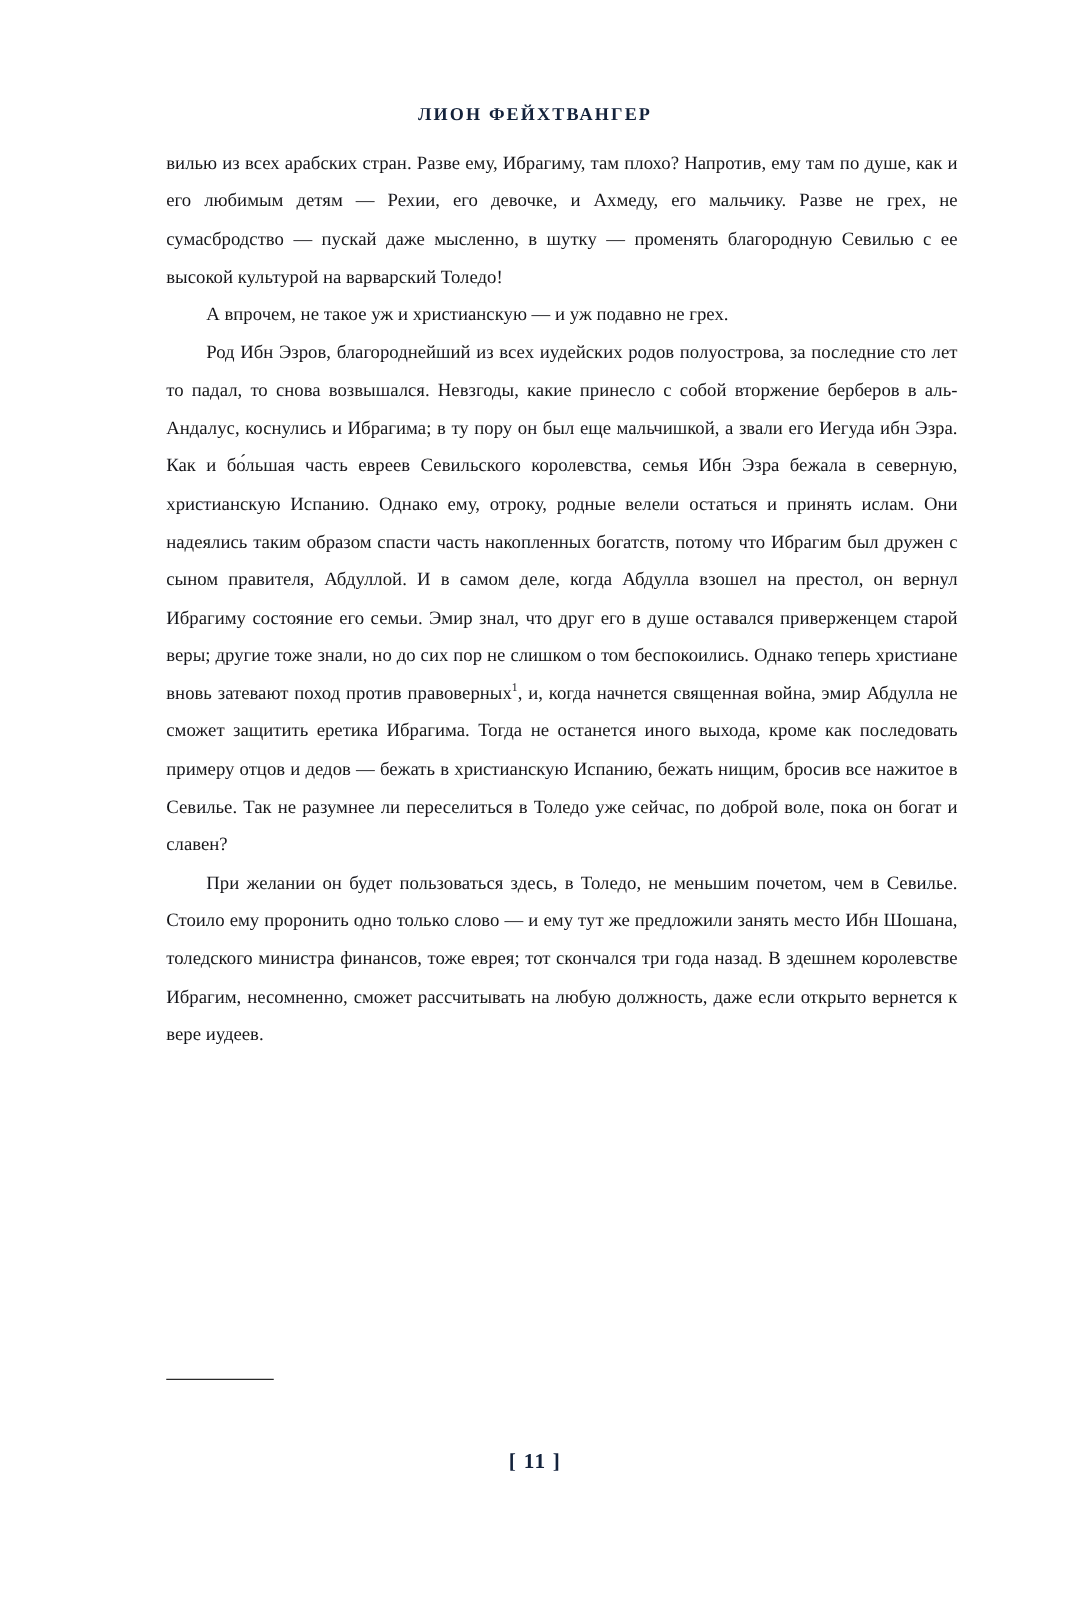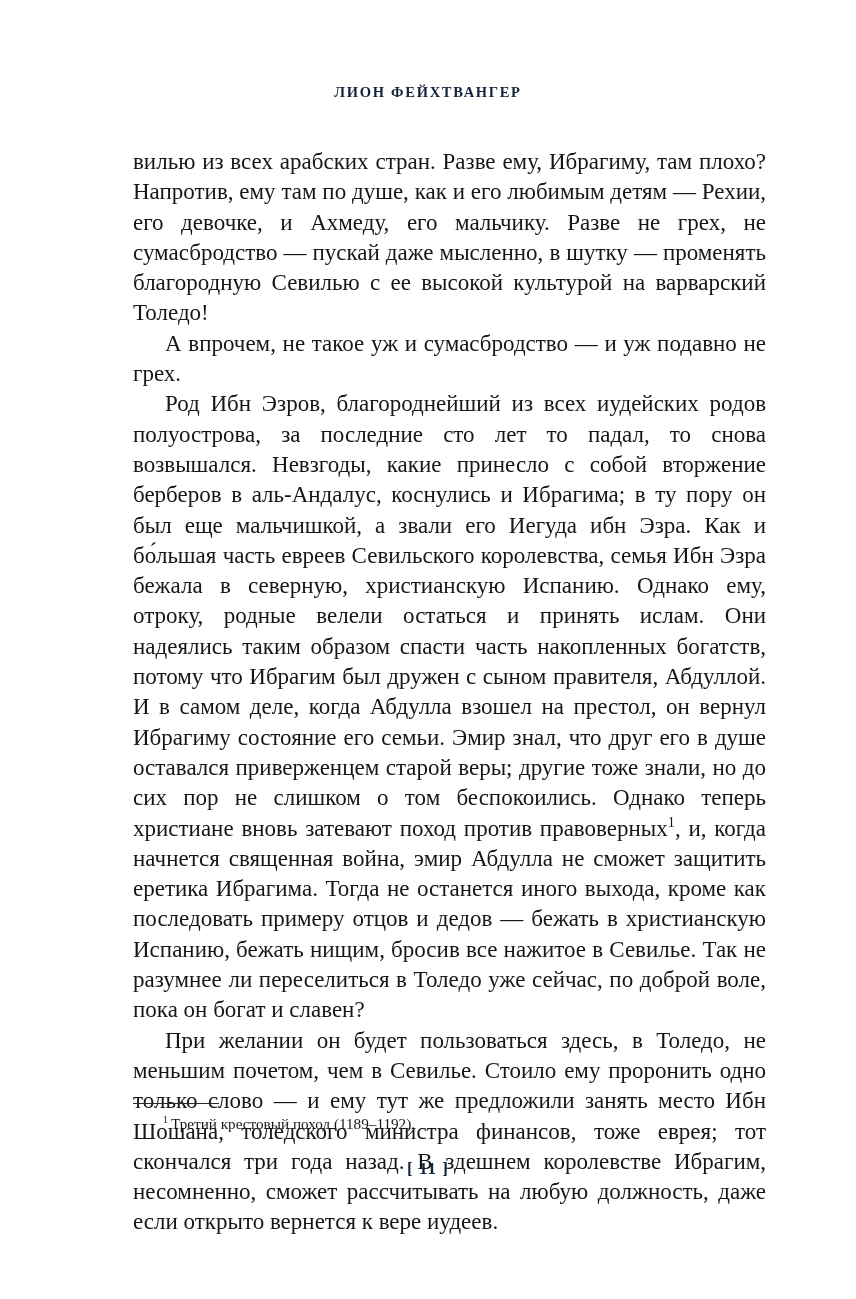--- a/index.html
+++ b/index.html
@@ -32,23 +32,23 @@
     font-size: 14.5px;
     letter-spacing: 1.7px;
     font-weight: bold;
     color: #13223b;
     font-variant: normal;
     text-transform: uppercase;
   }
   .text-block {
     position: absolute;
     left: 133px;
-    top: 147px;
+    top: 116px;
     width: 633px;
-    font-size: 23px;
+    font-size: 15px;
     line-height: 30.3px;
     text-align: justify;
     text-justify: inter-word;
     color: #16161a;
     hyphens: manual;
   }
   .text-block p {
     margin: 0;
     text-indent: 0;
   }
@@ -101,24 +101,23 @@
 </style>
 </head>
 <body>
 
 <div class="page">
 
   <div class="running-head">Лион Фейхтвангер</div>
 
   <div class="text-block">
     <p>вилью из всех арабских стран. Разве ему, Ибрагиму, там плохо? Напротив, ему там по душе, как и его любимым детям — Рехии, его девочке, и Ахмеду, его мальчику. Разве не грех, не сумасбродство — пускай даже мысленно, в шутку — променять благородную Севилью с ее высокой культурой на варварский Толедо!</p>
-    <p class="indent">А впрочем, не такое уж и сумасбродство — и уж подавно не грех.</p>
+    <p class="indent">А впрочем, не такое уж и христианскую — и уж подавно не грех.</p>
     <p class="indent"><span>Род Ибн Эзров, благороднейший из всех иудейских родов полуострова, за последние сто лет то падал, то снова возвышался. Невзгоды, какие принесло с собой вторжение берберов в аль-Андалус, коснулись и Ибрагима; в ту пору он был еще мальчишкой, а звали его Иегуда ибн Эзра. Как и бо́льшая часть евреев Севильского королевства, семья Ибн Эзра бежала в северную, христианскую Испанию. Однако ему, отроку, родные велели остаться и принять ислам. Они надеялись таким образом спасти часть накопленных богатств, потому что Ибрагим был дружен с сыном правителя, Абдуллой. И в самом деле, когда Абдулла взошел на престол, он вернул Ибрагиму состояние его семьи. Эмир знал, что друг его в душе оставался приверженцем старой веры; другие тоже знали, но до сих пор не слишком о том беспокоились. Однако теперь христиане вновь затевают поход против правоверных</span><sup>1</sup><span>, и, когда начнется священная война, эмир Абдулла не сможет защитить еретика Ибрагима. Тогда не останется иного выхода, кроме как последовать примеру отцов и дедов — бежать в христианскую Испанию, бежать нищим, бросив все нажитое в Севилье. Так не разумнее ли переселиться в Толедо уже сейчас, по доброй воле, пока он богат и славен?</span></p>
     <p class="indent">При желании он будет пользоваться здесь, в Толедо, не меньшим почетом, чем в Севилье. Стоило ему проронить одно только слово — и ему тут же предложили занять место Ибн Шошана, толедского министра финансов, тоже еврея; тот скончался три года назад. В здешнем королевстве Ибрагим, несомненно, сможет рассчитывать на любую должность, даже если открыто вернется к вере иудеев.</p>
   </div>
 
   <div class="footnote-rule"></div>
 
-  <div class="footnote"><span class="fn-mark">1</span><span>Третий крестовый поход (1189–1192).</span></div>
 
   <div class="folio">[ 11 ]</div>
 
 </div>
 
 </body></html>

